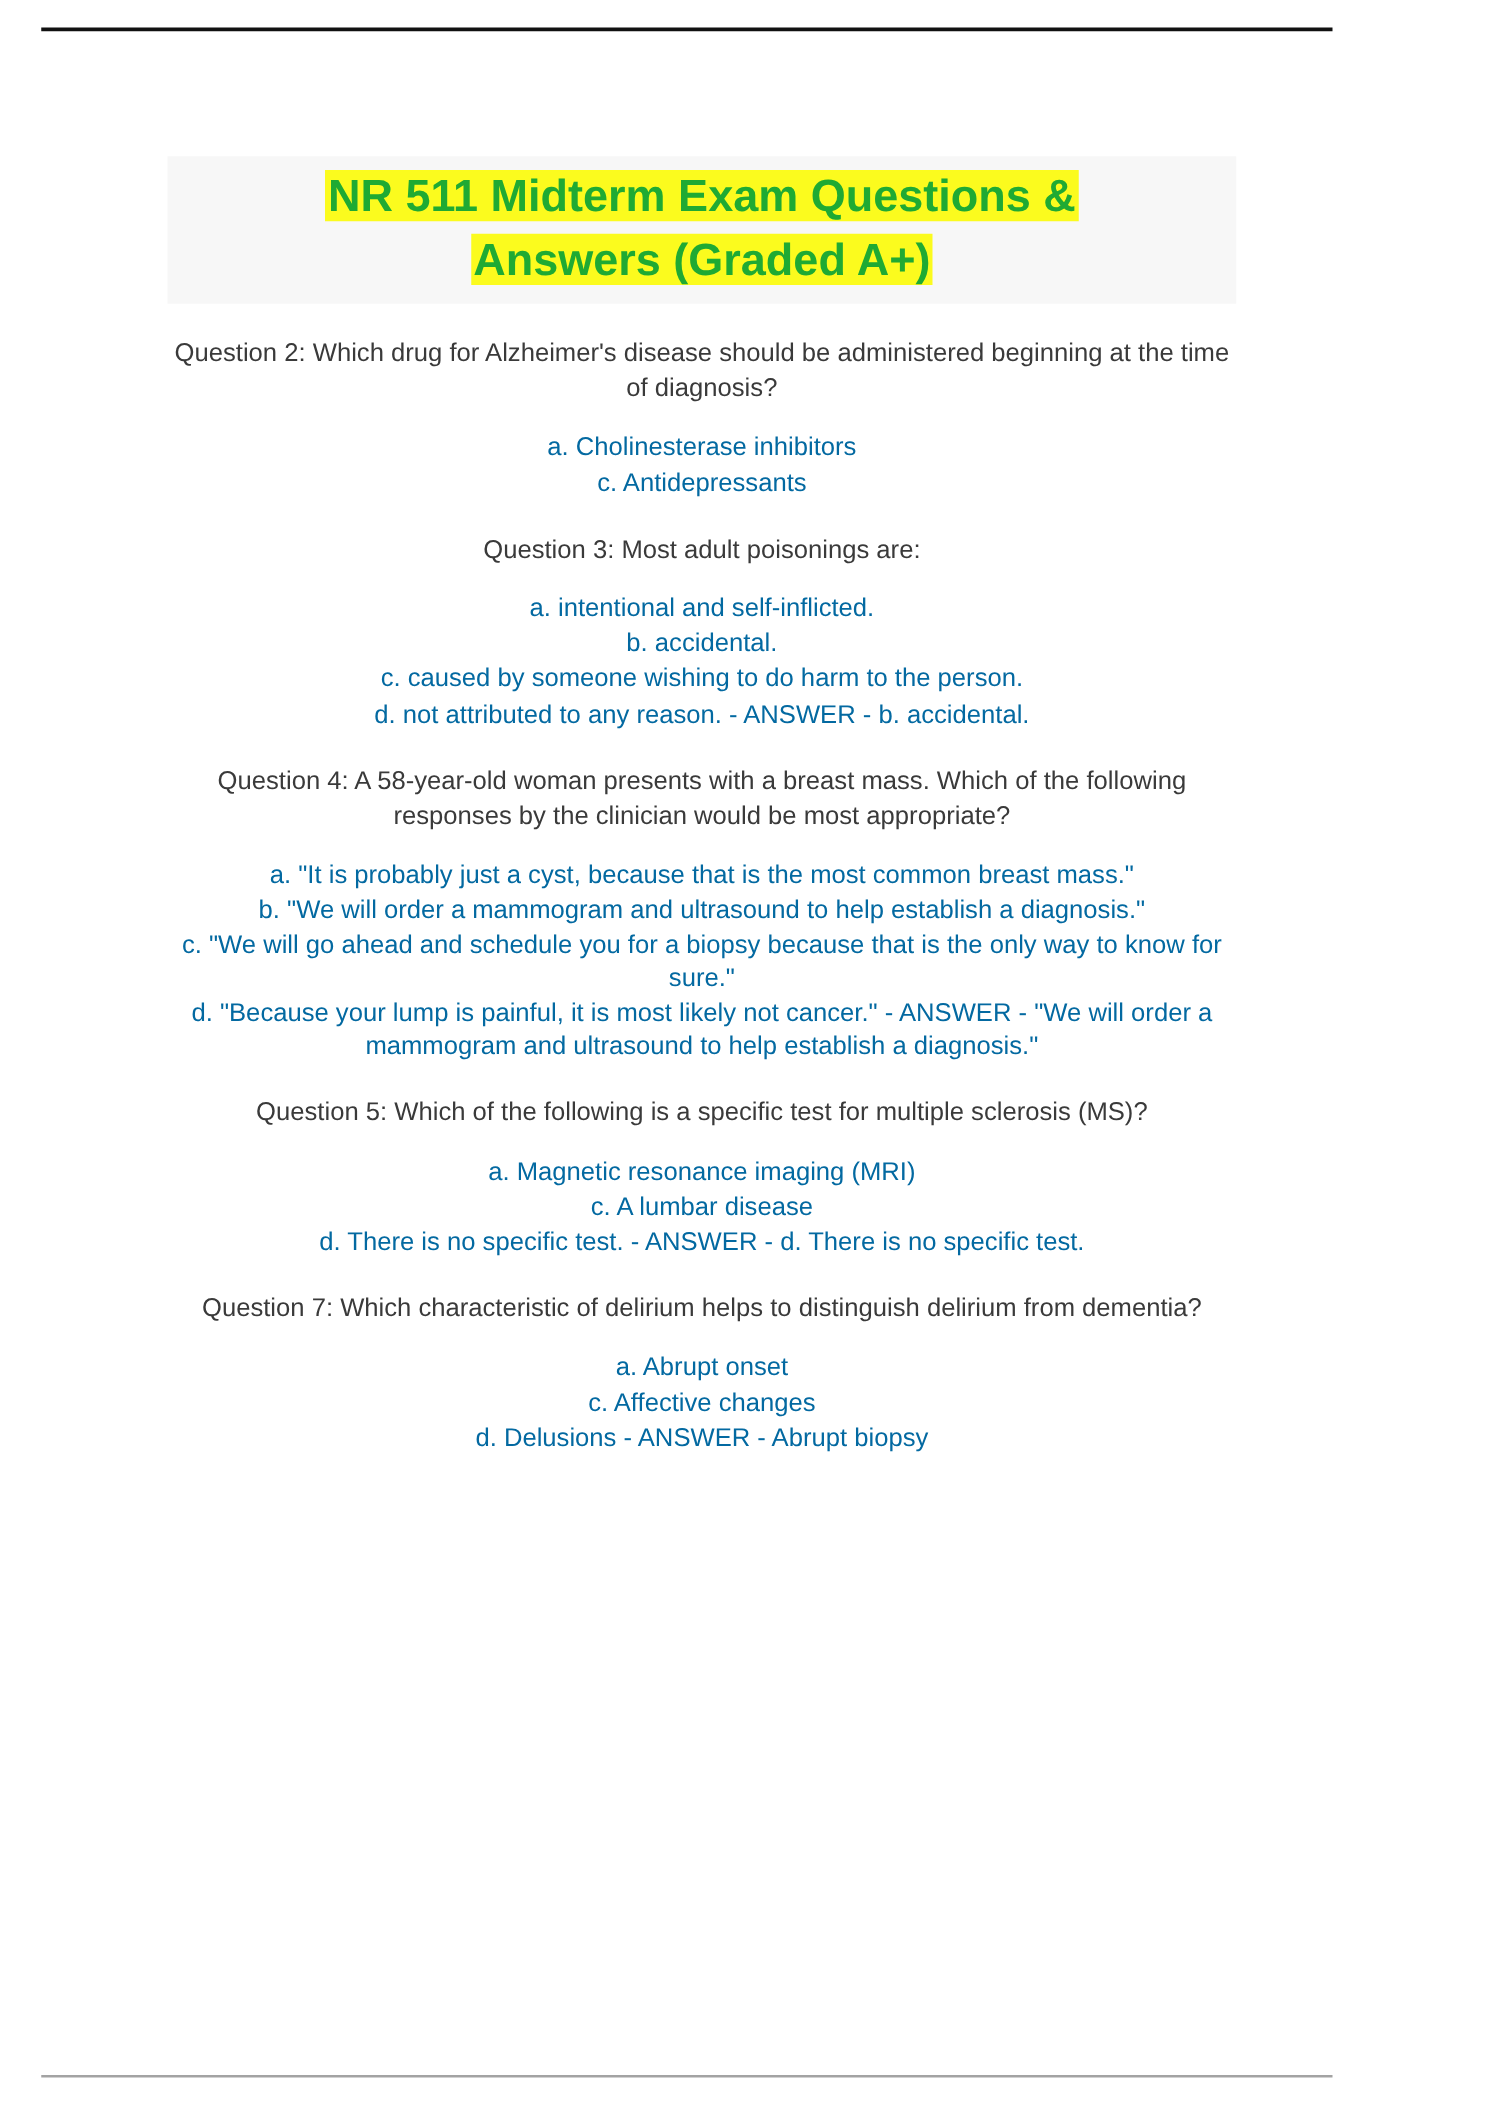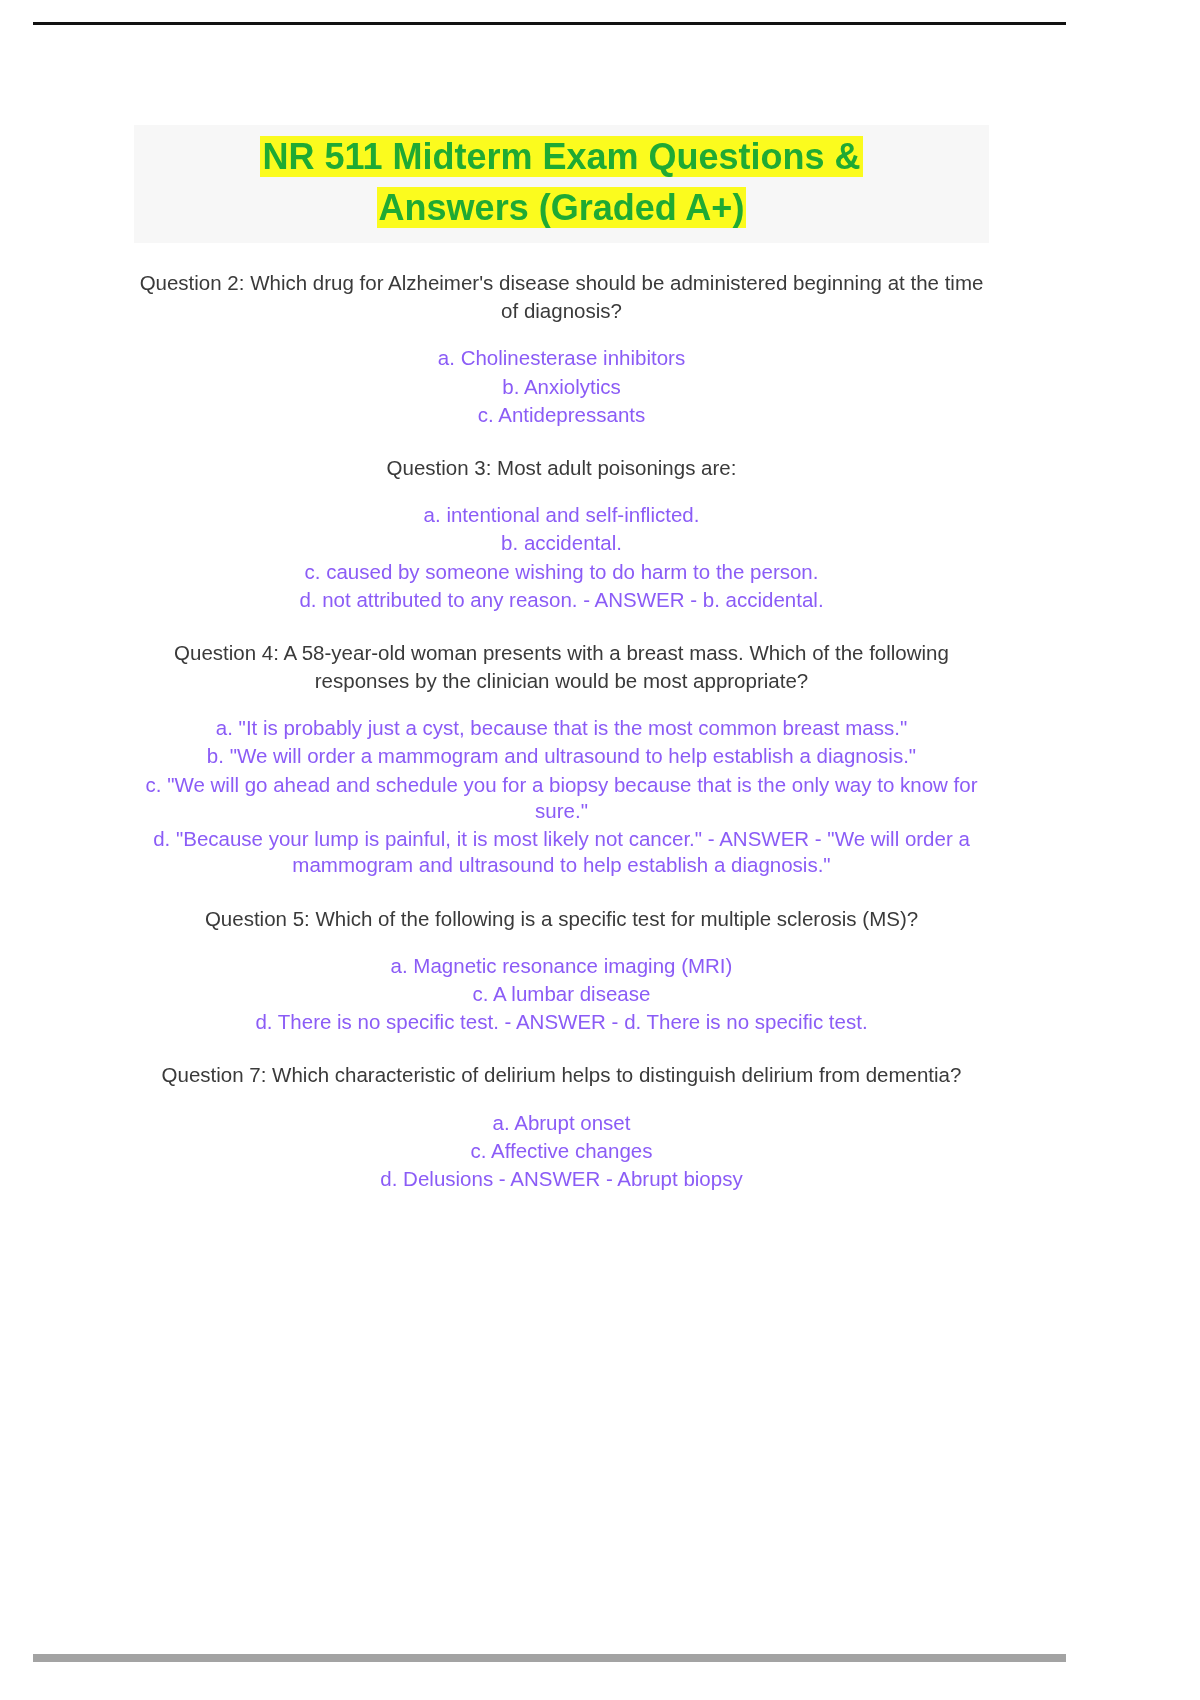--- a/index.html
+++ b/index.html
@@ -20,21 +20,21 @@
     box-sizing: border-box;
   }
   .sheet {
     position: absolute;
     left: 33px;
     top: 22px;
     width: 1033px;
     height: 1640px;
     background: #ffffff;
     border-top: 3px solid #111111;
-    border-bottom: 8px solid #a3a3a3;
+    border-bottom: 2px solid #a3a3a3;
     box-sizing: border-box;
   }
   .content {
     position: absolute;
     left: 101px;
     top: 100px;
     width: 855px;
   }
   .doc-title {
     text-align: center;
@@ -59,40 +59,39 @@
   }
   .qtext {
     font-size: 20.5px;
     line-height: 1.37;
     color: #3a3a3a;
     margin: 0 0 20px 0;
   }
   .opts {
     font-size: 20.5px;
     line-height: 1.28;
-    color: #8b5cf6;
+    color: #0369a1;
   }
   .opts div {
     margin: 0 0 2px 0;
   }
 </style>
 </head>
 <body>
 
 <div class="page">
   <div class="sheet">
     <div class="content">
 
       <h1 class="doc-title"><span class="hl">NR 511 Midterm Exam Questions &amp;</span><br><span class="hl">Answers (Graded A+)</span></h1>
 
       <div class="block">
         <p class="qtext">Question 2: Which drug for Alzheimer's disease should be administered beginning at the time of diagnosis?</p>
         <div class="opts">
           <div>a. Cholinesterase inhibitors</div>
-          <div>b. Anxiolytics</div>
           <div>c. Antidepressants</div>
         </div>
       </div>
 
       <div class="block">
         <p class="qtext">Question 3: Most adult poisonings are:</p>
         <div class="opts">
           <div>a. intentional and self-inflicted.</div>
           <div>b. accidental.</div>
           <div>c. caused by someone wishing to do harm to the person.</div>

